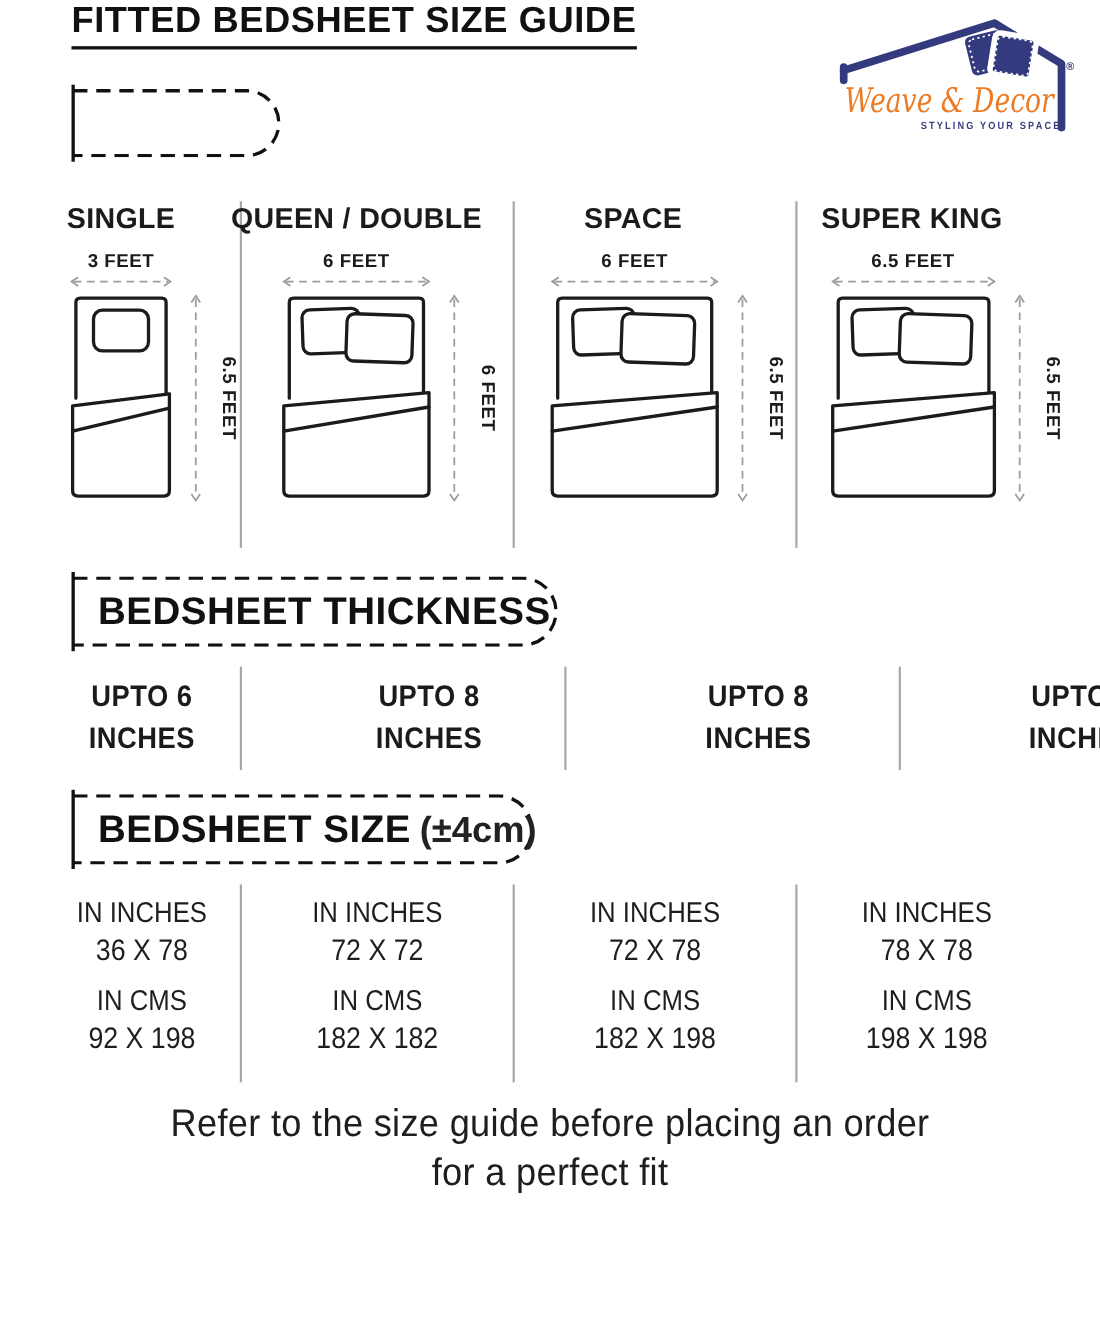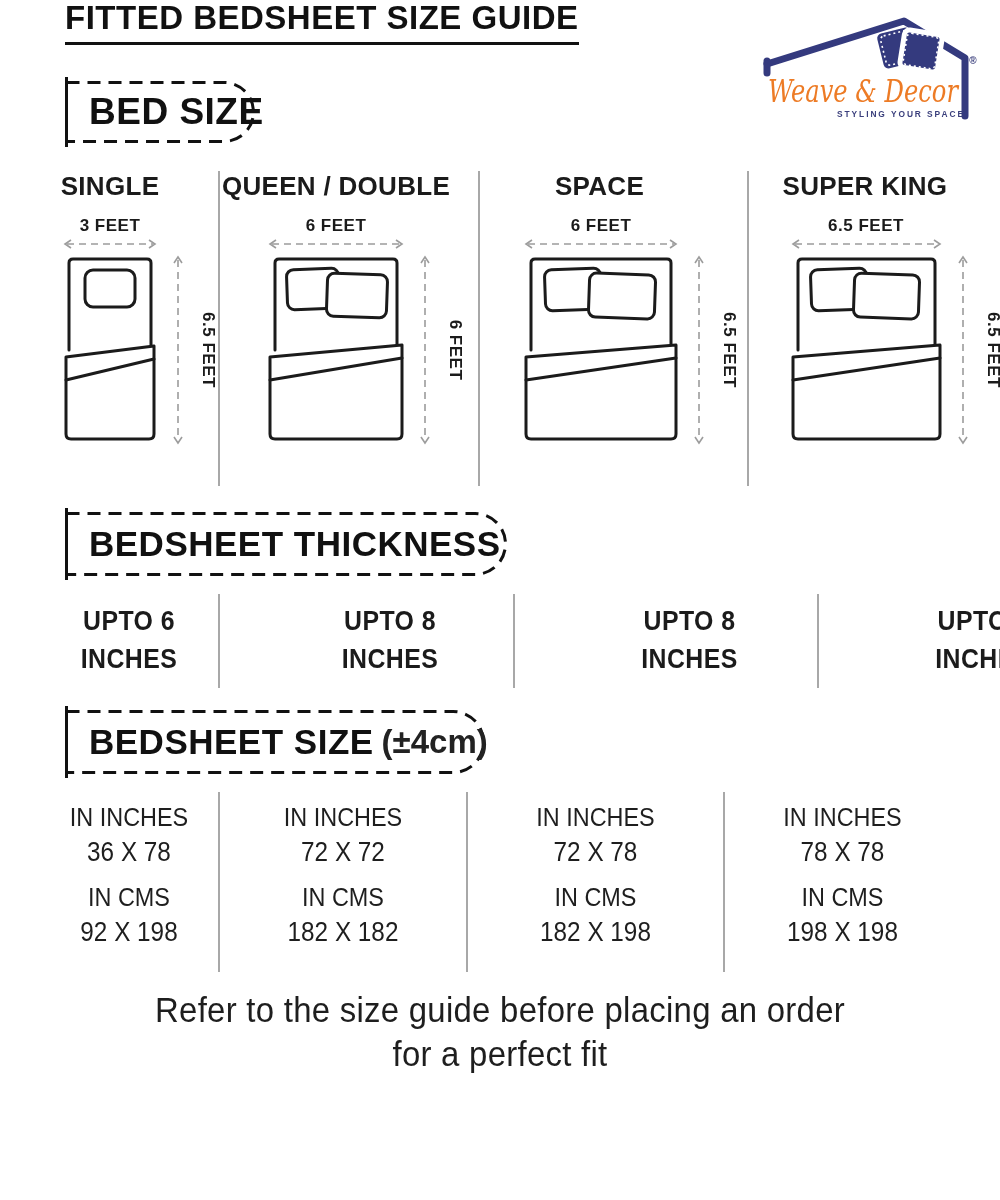--- a/index.html
+++ b/index.html
@@ -38,21 +38,21 @@
   .pill-mattress { margin:26px 0 0 65px; width:442px; height:64px; }
   .pill-mattress .pill-text { font-size:35px; }
   .pill-sheet    { margin:22px 0 0 65px; width:420px; height:64px; }
   .pill-sheet .pill-text { font-size:35px; }
 
   
   .grid { margin-left:40px; width:920px; display:grid; grid-template-columns:180px 248px 257px 235px; }
   .cell-div { border-right:2px solid #a8a8a8; }
 
   
-  .bedgrid { margin-top:28px;gap:12px; }
+  .bedgrid { margin-top:40px; }
   .bcell { padding-bottom:34px; }
   .bcell.c0 { padding-left:22px; }
   .bcell.c1 { padding-left:35px; }
   .bcell.c2 { padding-left:31px; }
   .bcell.c3 { padding-left:29px; }
   .colhead { height:30px; font-size:26px; font-weight:bold; letter-spacing:0.3px; white-space:nowrap;
              display:flex; justify-content:center; align-items:flex-start; margin-bottom:16px; line-height:30px; }
   .c0 .colhead { width:96px; } .c1 .colhead { width:138px; } .c2 .colhead { width:153px; } .c3 .colhead { width:150px; }
   .bedsvg { display:block; }
   .dash { stroke:#9c9c9c; stroke-width:1.6; stroke-dasharray:7 5; fill:none; }
@@ -96,21 +96,20 @@
 </div>
 
 <div class="title-wrap">
   <h1>FITTED BEDSHEET SIZE GUIDE</h1>
 </div>
 
 <div class="pill pill-bed">
   <svg class="pill-border" width="190" height="62" viewBox="0 0 190 62">
     <path d="M1.5 1.5 H159 A29.5 29.5 0 0 1 159 60.5 H1.5"></path>
   </svg>
-  <span class="pill-text">BED SIZE</span>
 </div>
 
 <div class="grid bedgrid">
 
   <div class="bcell c0 cell-div">
     <div class="colhead">
         <span>SINGLE</span>
       </div>
     <svg class="bedsvg" width="155" height="235" viewBox="0 0 155 235">
       <text class="dimtext" x="48" y="14" text-anchor="middle">3 FEET</text>

